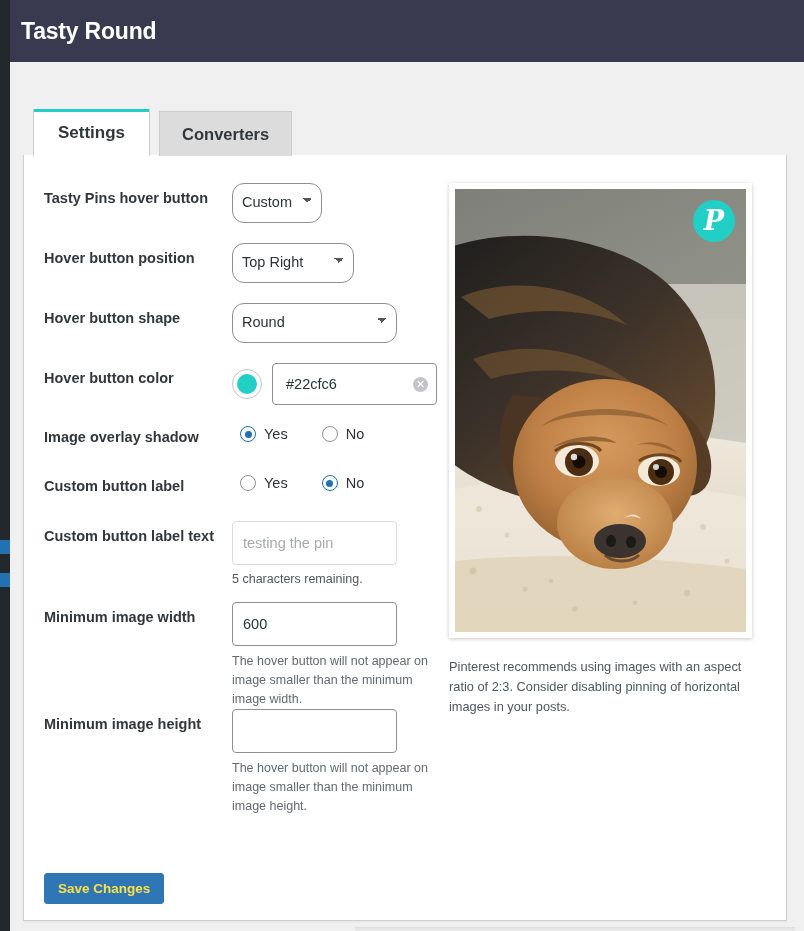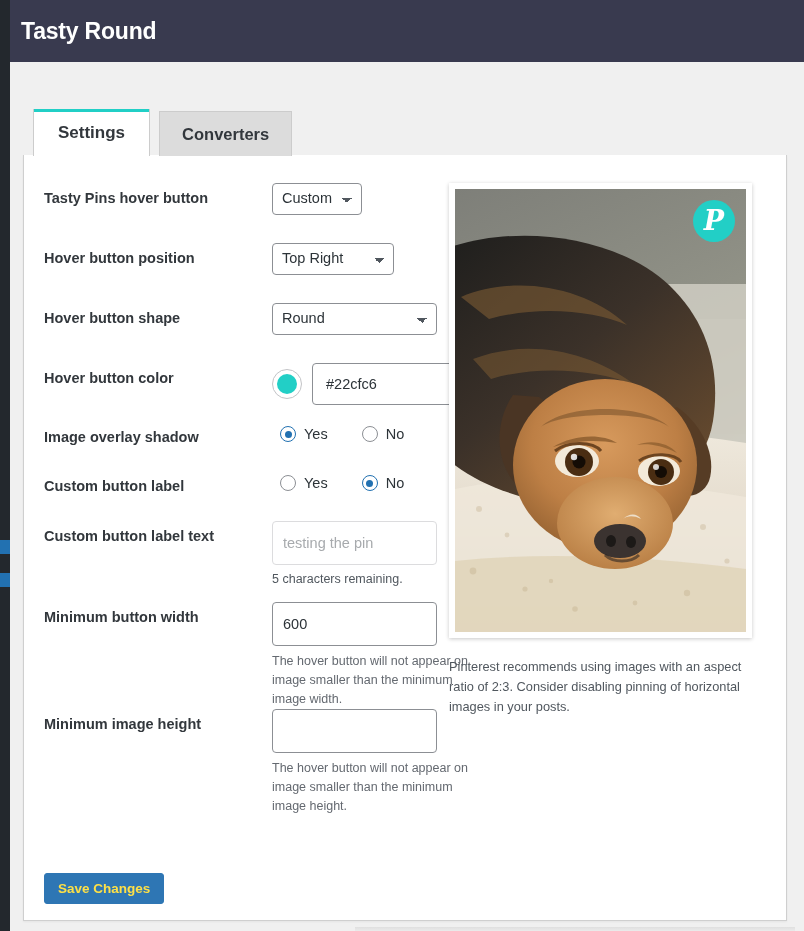--- a/index.html
+++ b/index.html
@@ -66,35 +66,35 @@
     background:#ffffff; border:1px solid #cfcfcf; border-top:none;
     box-shadow:0 1px 2px rgba(0,0,0,.05);
     z-index:2;
   }
   .panel-inner { position:relative; width:100%; height:100%; }
 
   
   .form {
     position:absolute; left:20px; top:28px; width:410px;
   }
-  .row { display:flex; align-items:flex-start; margin-bottom:0;gap:40px; }
+  .row { display:flex; align-items:flex-start; margin-bottom:0; }
   .lbl {
     width:188px; flex:0 0 188px;
     font-size:14.5px; font-weight:bold; color:#32373c;
     padding-top:6px; line-height:1.35;
   }
   .ctl { flex:1; }
 
   
   select.wpsel {
     font-family:"Liberation Sans", sans-serif;
     font-size:14.5px; color:#2c3338;
     background:#ffffff;
-    border:1px solid #8c8f94; border-radius:4px;
-    padding:5px 26px 5px 9px; height:32px; line-height:1.2;
+    border:1px solid #8c8f94; border-radius:12px;
+    padding:5px 26px 5px 9px; height:40px; line-height:1.2;
     appearance:none; -webkit-appearance:none;
     background-image:
       linear-gradient(45deg, transparent 50%, #50575e 50%),
       linear-gradient(135deg, #50575e 50%, transparent 50%);
     background-position: calc(100% - 14px) 14px, calc(100% - 9px) 14px;
     background-size:5px 5px, 5px 5px;
     background-repeat:no-repeat;
     cursor:pointer;
   }
   .sel-hover   { width:90px; }
@@ -308,21 +308,21 @@
 
     <div class="row" style="min-height:81px;">
       <div class="lbl">Custom button label text</div>
       <div class="ctl">
         <input class="txtin muted" type="text" placeholder="testing the pin" style="">
         <div class="charcount">5 characters remaining.</div>
       </div>
     </div>
 
     <div class="row" style="min-height:107px;">
-      <div class="lbl">Minimum button width</div>
+      <div class="lbl">Minimum image width</div>
       <div class="ctl">
         <input class="txtin" type="text" value="600" style="">
         <div class="helper">The hover button will not appear on image smaller than the minimum image width.</div>
       </div>
     </div>
 
     <div class="row">
       <div class="lbl">Minimum image height</div>
       <div class="ctl">
         <input class="txtin" type="text" value="" style="">

